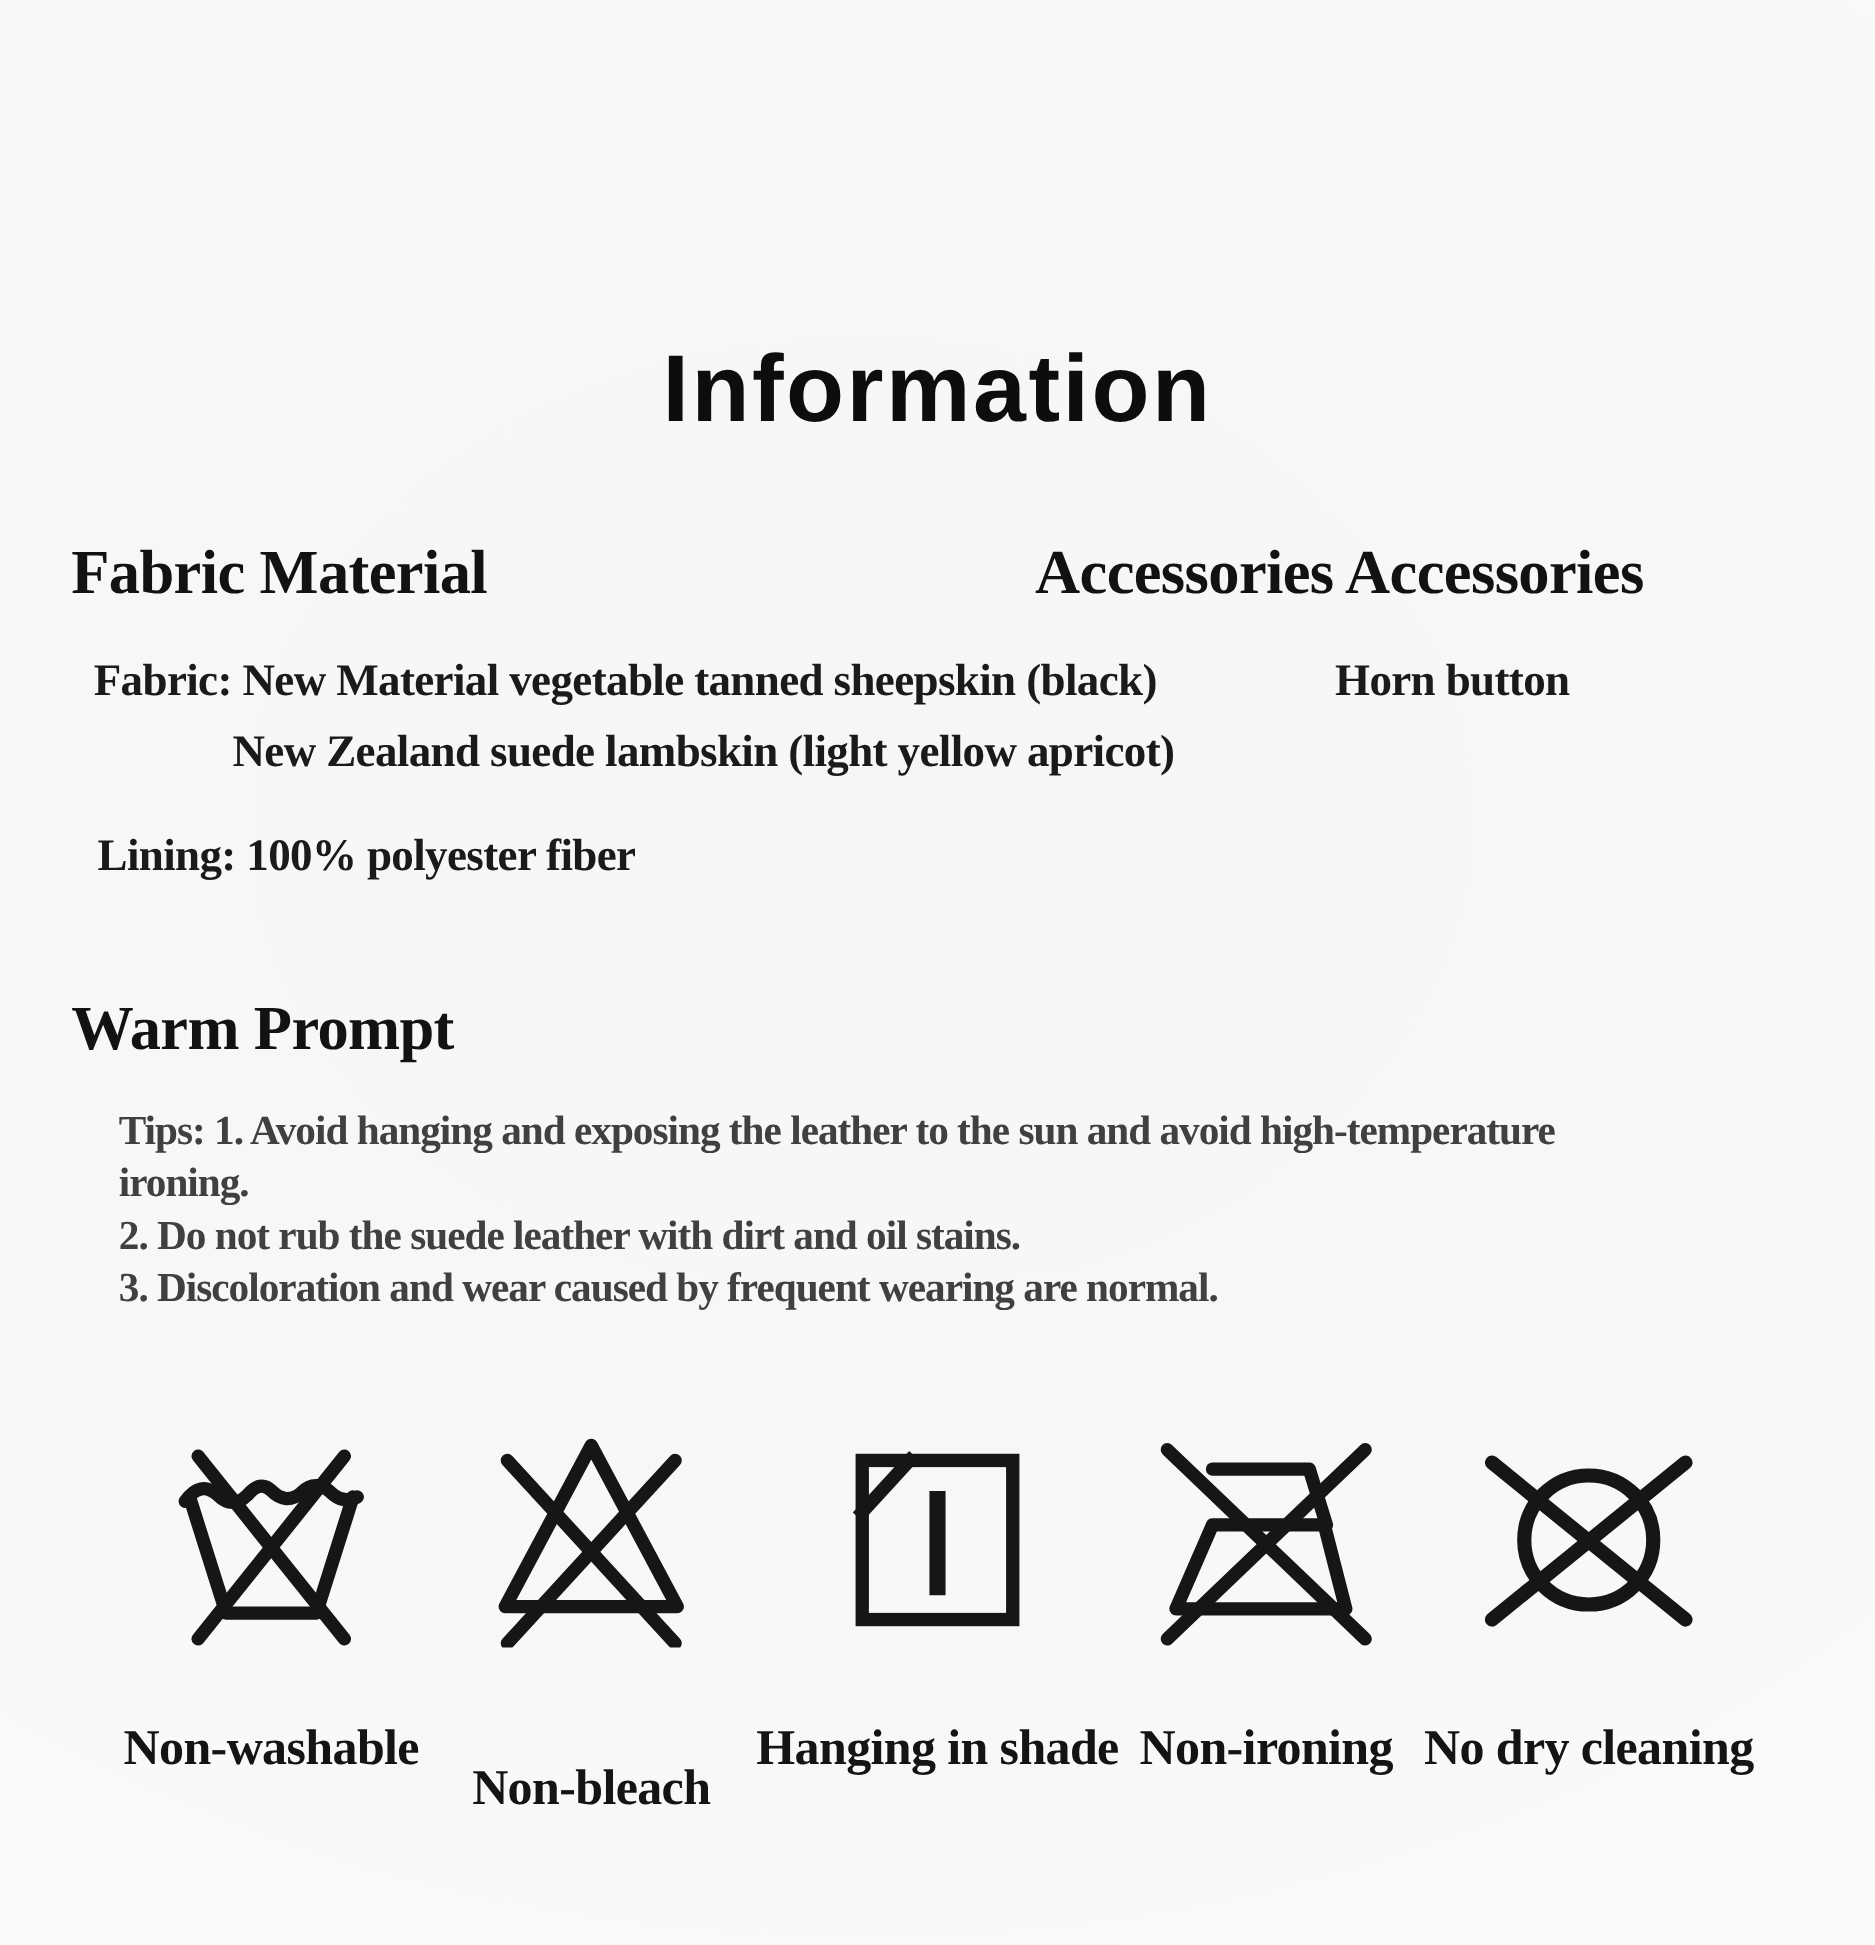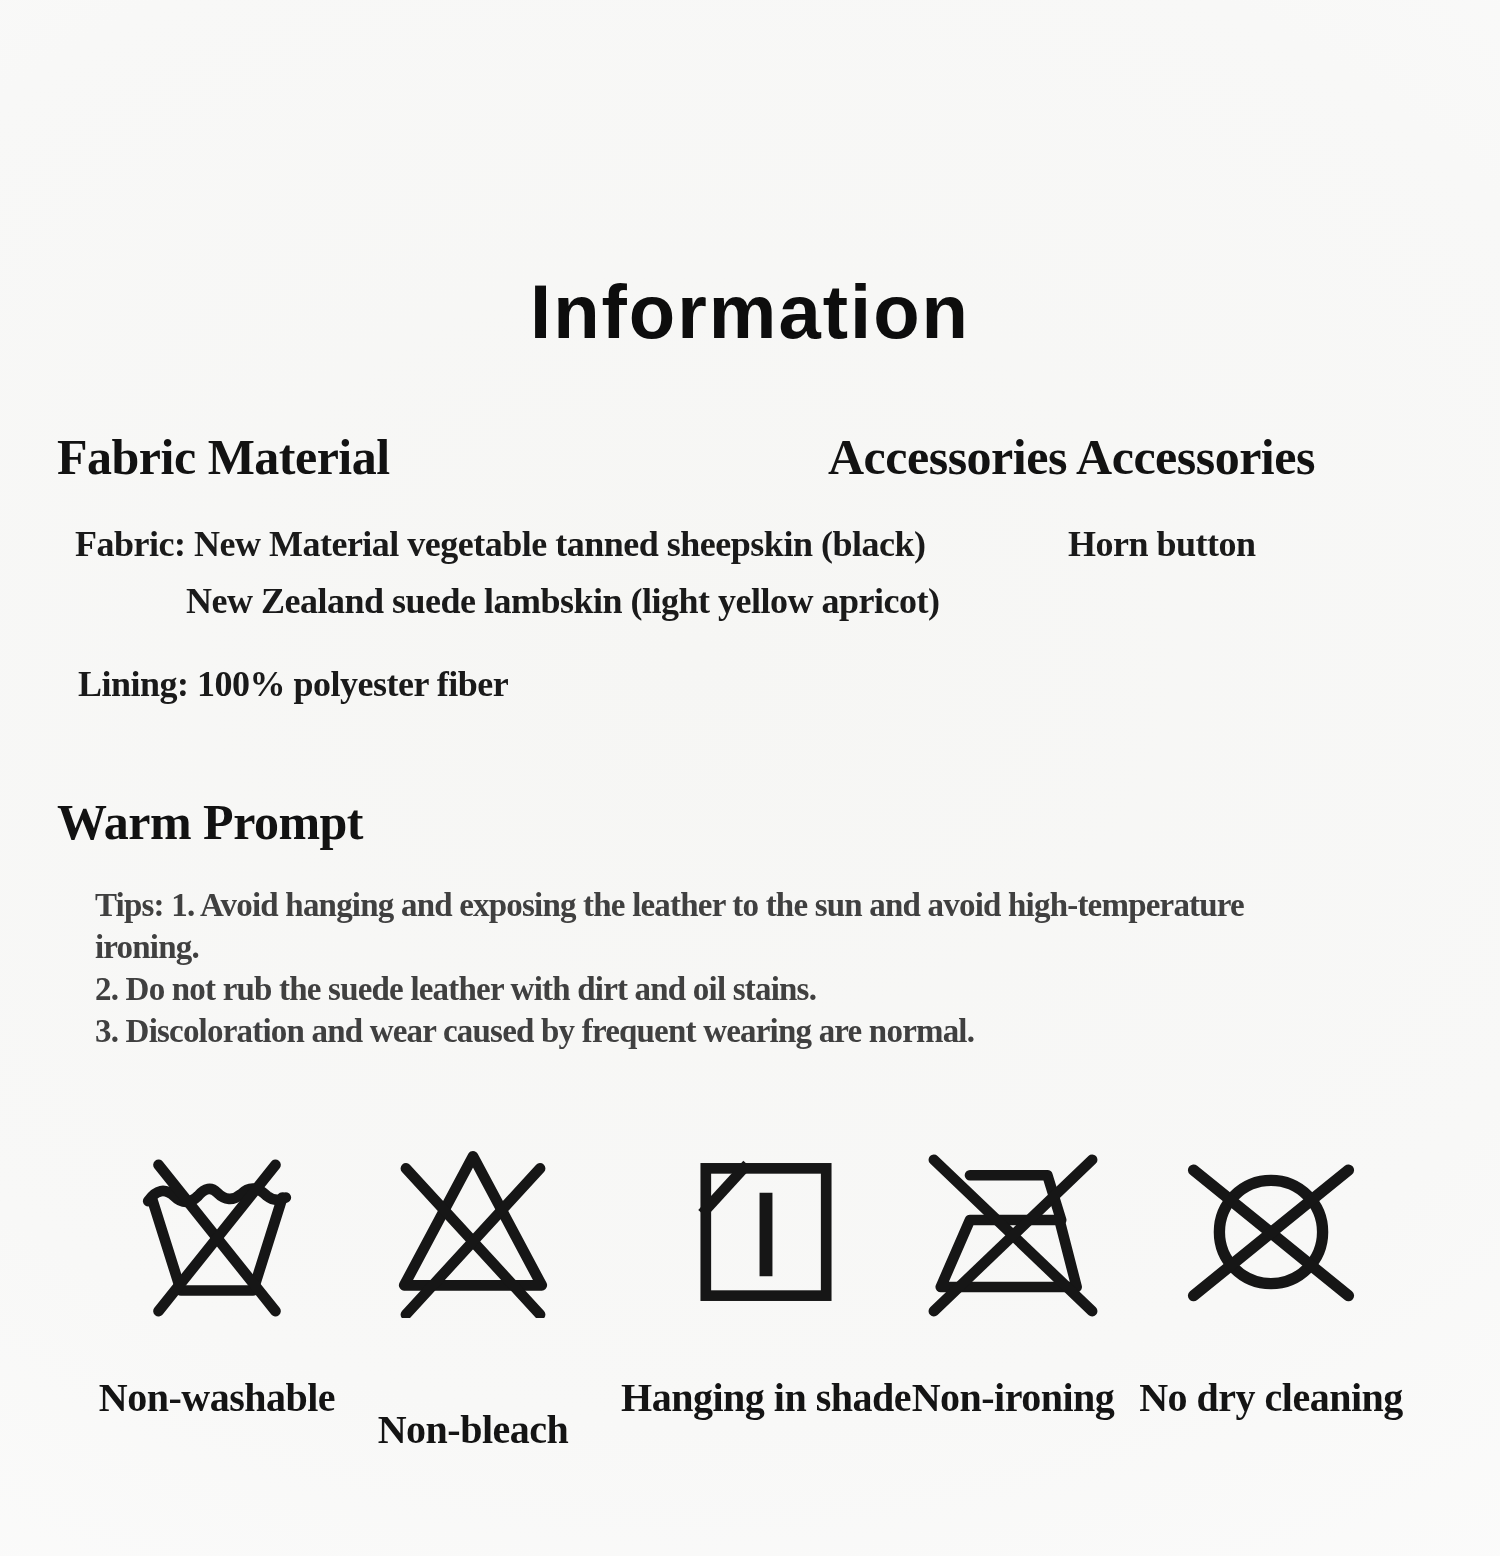--- a/index.html
+++ b/index.html
@@ -54,21 +54,21 @@
   .care-label{
     margin-top:56px;
     font-weight:700;
     font-size:40px;
     letter-spacing:-0.5px;
     white-space:nowrap;
     color:#141414;
   }
   .c1{left:87px;}
   .c2{left:343px;gap:32px;}
-  .c3{left:620px;margin-left:16px;}
+  .c3{left:620px;}
   .c4{left:883px;}
   .c5{left:1141px;}
 </style>
 </head>
 <body>
 
 <div class="abs page-title">Information</div>
 
 <div class="abs section-heading" style="top:428px;left:57px;">Fabric Material</div>
 

